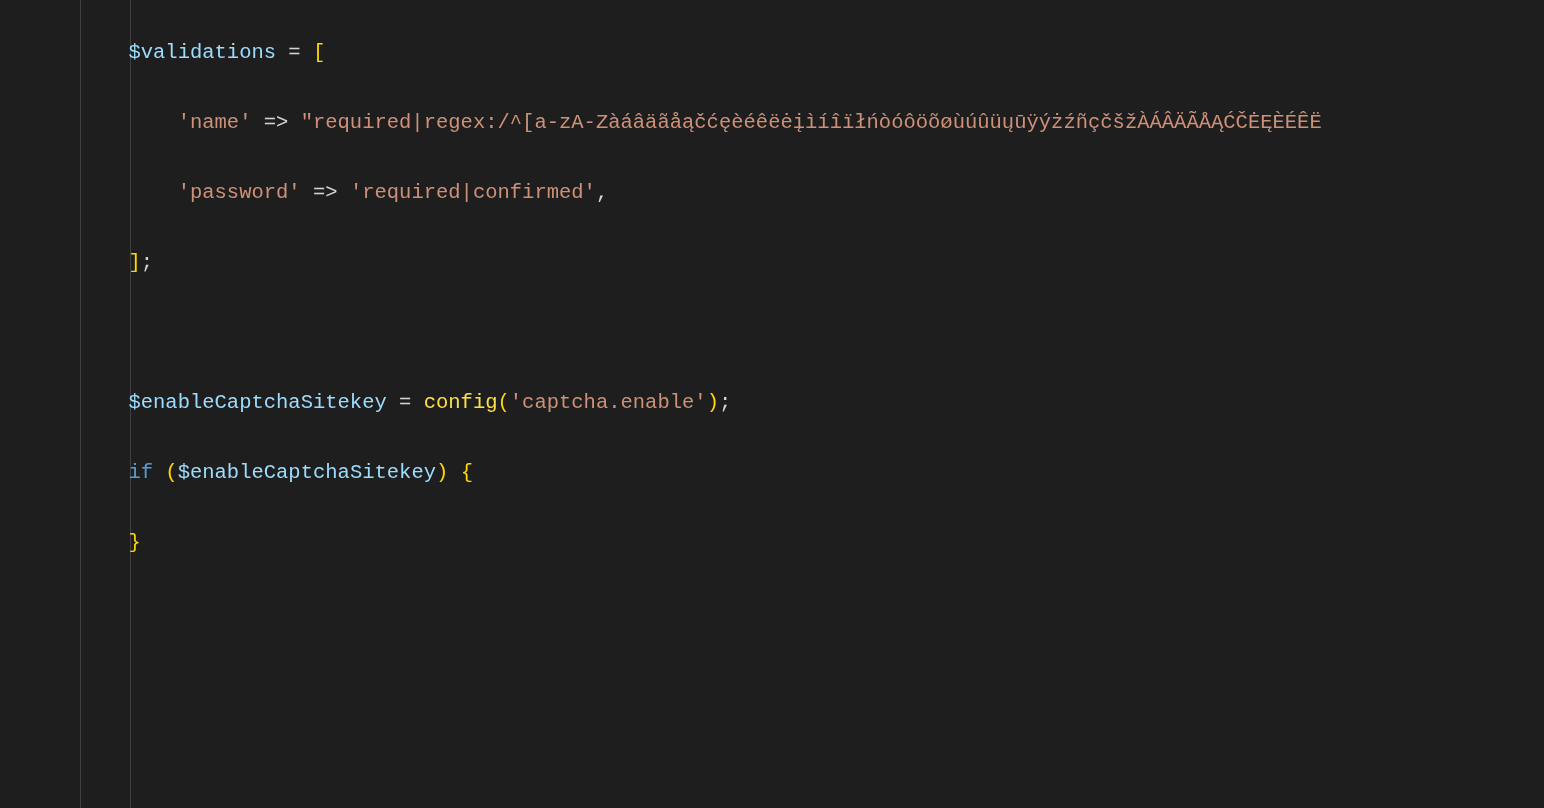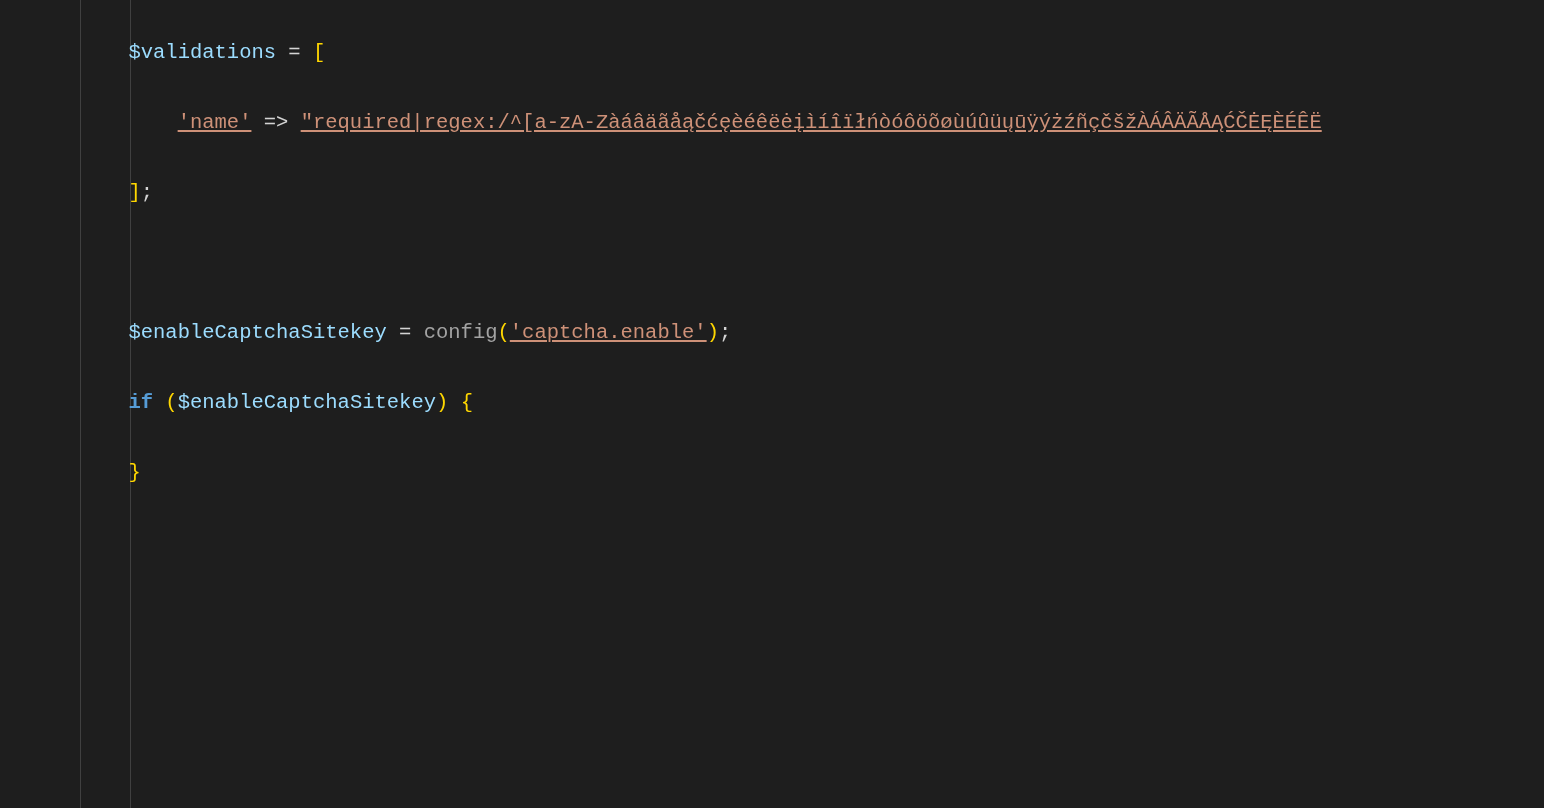--- a/index.html
+++ b/index.html
@@ -36,35 +36,36 @@
   }
   .line {
     height: 35px;
     position: relative;
   }
   .t-var { color: #9cdcfe; text-align: right; }
   .t-op { color: #d4d4d4; }
   .t-punc { color: #d4d4d4; }
   .t-bracket-y { color: #ffd700; }
   .t-bracket-p { color: #da70d6; }
-  .t-str { color: #ce9178; text-decoration: underline; }
-  .t-kw { color: #569cd6; font-weight: bold; }
-  .t-func { color: #a3a3a3; }
+  .t-str { color: #ce9178; }
+  .t-kw { color: #569cd6; }
+  .t-func { color: #fde047; }
 </style>
 </head>
 <body>
 
 <div class="indent-guides">
   <div class="guide" style="left:50px;"></div>
   <div class="guide" style="left:100px;"></div>
 </div>
 
 <div class="code-area">
 <div class="line"><span>        </span><span class="t-var">$validations</span><span class="t-op"> = </span><span class="t-bracket-y">[</span></div>
 <div class="line"><span>            </span><span class="t-str">'name'</span><span class="t-op"> =&gt; </span><span class="t-str">"required|regex:/^[a-zA-ZàáâäãåąčćęèéêëėįìíîïłńòóôöõøùúûüųūÿýżźñçčšžÀÁÂÄÃÅĄĆČĖĘÈÉÊË</span></div>
+<div class="line"><span>            </span><span class="t-str">'password'</span><span class="t-op"> =&gt; </span><span class="t-str">'required|confirmed'</span><span class="t-punc">,</span></div>
 <div class="line"><span>        </span><span class="t-bracket-y">]</span><span class="t-punc">;</span></div>
 <div class="line"></div>
 <div class="line"><span>        </span><span class="t-var">$enableCaptchaSitekey</span><span class="t-op"> = </span><span class="t-func">config</span><span class="t-bracket-y">(</span><span class="t-str">'captcha.enable'</span><span class="t-bracket-y">)</span><span class="t-punc">;</span></div>
 <div class="line"><span>        </span><span class="t-kw">if</span><span> </span><span class="t-bracket-y">(</span><span class="t-var">$enableCaptchaSitekey</span><span class="t-bracket-y">)</span><span> </span><span class="t-bracket-y">{</span></div>
 <div class="line"><span>        </span><span class="t-bracket-y">}</span></div>
 <div class="line"></div>
 <div class="line"></div>
 
 
 

